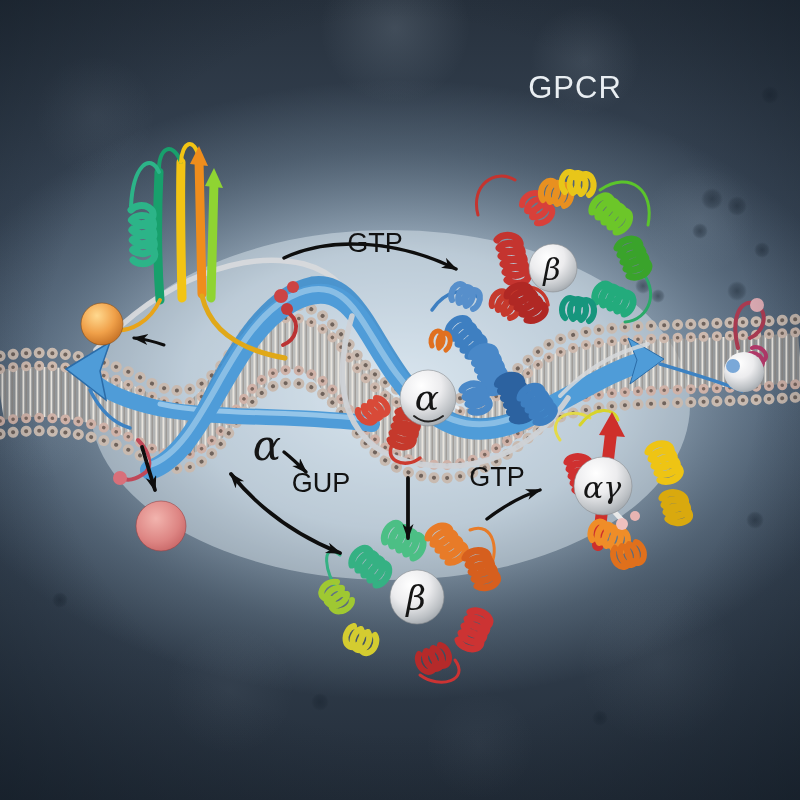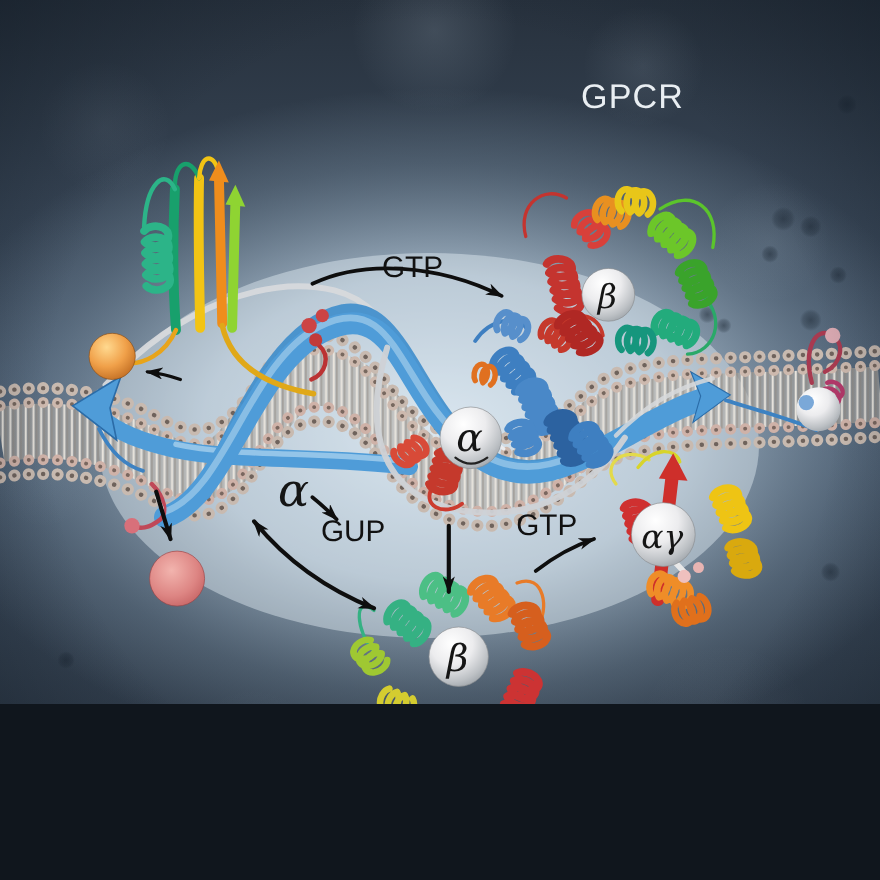--- a/index.html
+++ b/index.html
@@ -1,16 +1,16 @@
 <!DOCTYPE html>
 <html><head>
 <meta charset="utf-8">
 <style>
   html,body{margin:0;padding:0;background:#10161d;}
-  #stage{width:800px;height:640px;position:relative;overflow:hidden;font-family:"Liberation Sans",sans-serif;}
+  #stage{width:800px;height:800px;position:relative;overflow:hidden;font-family:"Liberation Sans",sans-serif;}
   svg{display:block;}
   text{user-select:none;}
   .ann{font-family:"Liberation Sans",sans-serif;font-size:27px;fill:#111;}
   .greek{font-family:"DejaVu Serif",serif;font-style:italic;fill:#151515;}
   .title-txt{font-family:"Liberation Sans",sans-serif;font-size:31px;fill:#e9eef2;letter-spacing:1px;}
 </style>
 </head>
 <body>
 
 <div id="stage">

